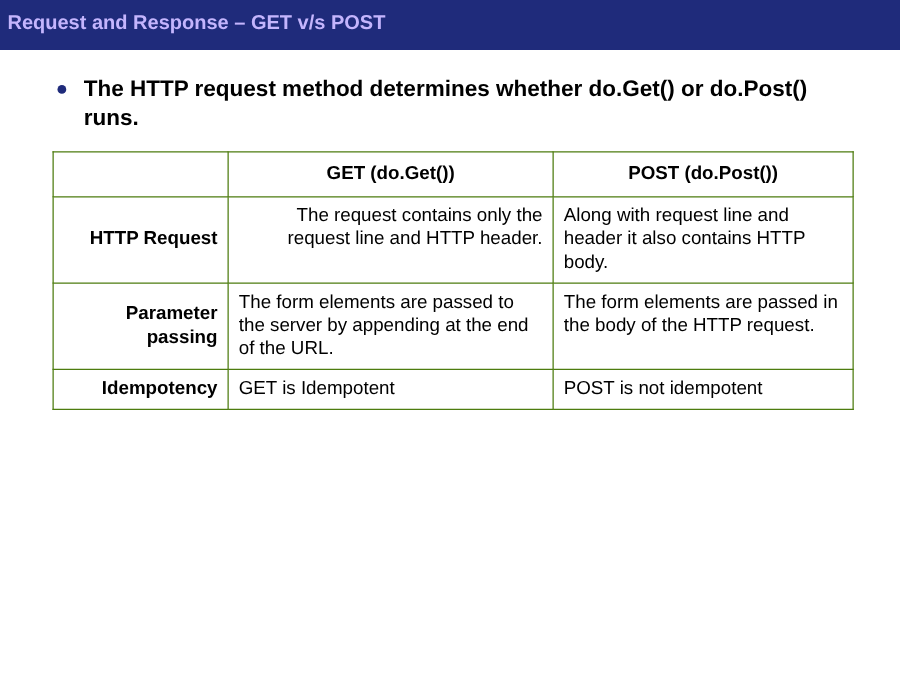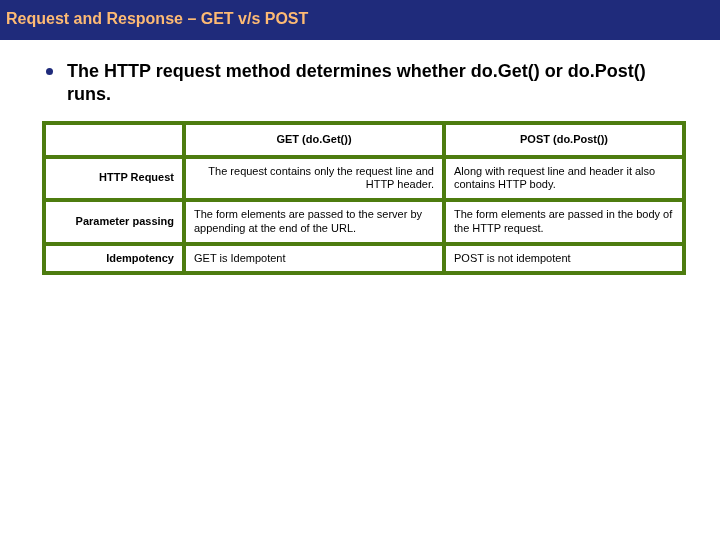--- a/index.html
+++ b/index.html
@@ -12,21 +12,21 @@
     color: #000;
   }
   .slide {
     width: 720px;
     height: 540px;
     position: relative;
     box-sizing: border-box;
   }
   .title-bar {
     background: #1f2b7b;
-    color: #fdba74;
+    color: #c4b5fd;
     font-weight: bold;
     font-size: 16px;
     padding: 10px 12px 12px 6px;
     box-sizing: border-box;
   }
   .content {
     padding: 20px 42px 0 46px;
     box-sizing: border-box;
   }
   .bullet-row {
@@ -48,23 +48,23 @@
     font-weight: bold;
     line-height: 1.3;
   }
   table.cmp {
     border-collapse: collapse;
     width: 640px;
     margin-left: -4px;
     table-layout: fixed;
   }
   table.cmp td, table.cmp th {
-    border: 4px solid #4d7c0f;
+    border: 1px solid #4d7c0f;
     padding: 6px 8px;
-    font-size: 11px;
+    font-size: 15px;
     vertical-align: top;
     line-height: 1.25;
   }
   table.cmp th.colhead {
     font-weight: bold;
     text-align: center;
     padding-top: 8px;
     padding-bottom: 8px;
   }
   table.cmp td.rowhead {

